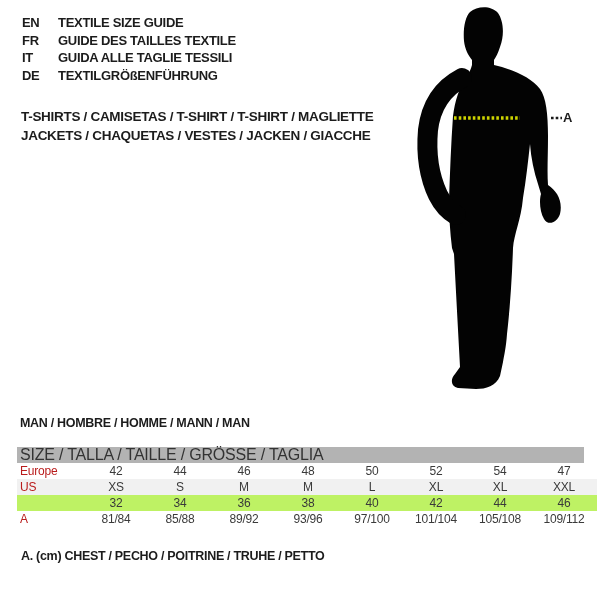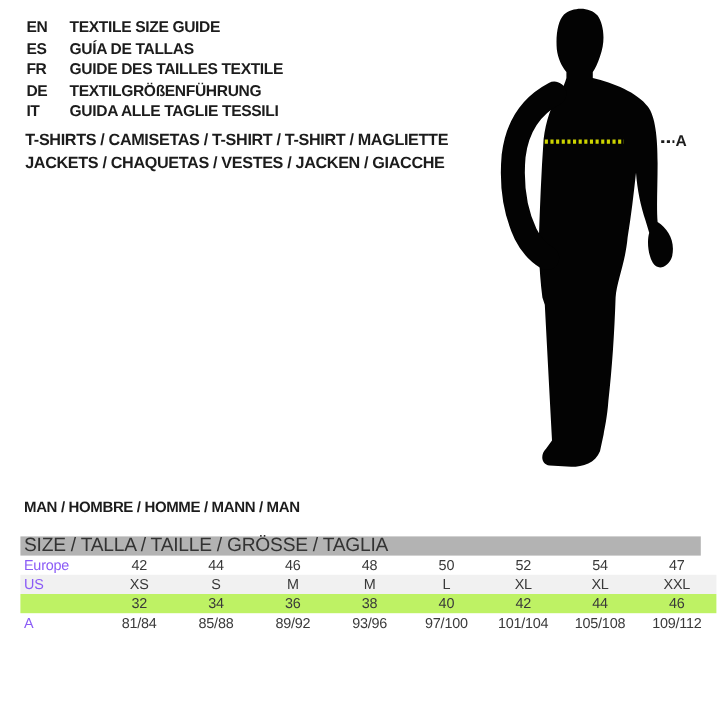--- a/index.html
+++ b/index.html
@@ -18,51 +18,47 @@
   .measure-label{position:absolute;left:563px;top:110px;font-size:13px;font-weight:600;letter-spacing:-0.2px;}
   
   .gender-line{position:absolute;left:20px;top:416px;font-weight:bold;font-size:12.5px;letter-spacing:-0.3px;}
   
   .size-table{position:absolute;left:17px;top:447px;width:580px;}
   .thead{width:564px;height:16px;background:#b3b3b3;display:flex;align-items:center;
          padding-left:3px;font-size:16px;color:#333;letter-spacing:-0.2px;}
   .trow{display:grid;grid-template-columns:67px repeat(8,64px);height:16px;align-items:center;
         font-size:12px;color:#3a3a3a;letter-spacing:-0.2px;}
   .trow .cell{text-align:center;}
-  .trow .rlabel{text-align:left;padding-left:3px;color:#8b5cf6;}
+  .trow .rlabel{text-align:left;padding-left:3px;color:#b91c1c;}
   .r-shade1{background:#f1f1f1;}
   .r-shade2{background:#bef264;}
   
   .footnote{position:absolute;left:21px;top:549px;font-weight:bold;font-size:12.5px;letter-spacing:-0.3px;}
 </style>
 </head>
 <body>
 
 <div class="canvas">
 
   <div class="lang-list">
     <div class="lang-row">
       <span class="lang-code">EN</span>
       <span>TEXTILE SIZE GUIDE</span>
     </div>
     <div class="lang-row">
-      <span class="lang-code">ES</span>
-      <span>GUÍA DE TALLAS</span>
-    </div>
-    <div class="lang-row">
       <span class="lang-code">FR</span>
       <span>GUIDE DES TAILLES TEXTILE</span>
     </div>
     <div class="lang-row">
+      <span class="lang-code">IT</span>
+      <span>GUIDA ALLE TAGLIE TESSILI</span>
+    </div>
+    <div class="lang-row">
       <span class="lang-code">DE</span>
       <span>TEXTILGRÖßENFÜHRUNG</span>
-    </div>
-    <div class="lang-row">
-      <span class="lang-code">IT</span>
-      <span>GUIDA ALLE TAGLIE TESSILI</span>
     </div>
   </div>
 
   <div class="categories">
     <div>T-SHIRTS / CAMISETAS / T-SHIRT / T-SHIRT / MAGLIETTE</div>
     <div>JACKETS / CHAQUETAS / VESTES / JACKEN / GIACCHE</div>
   </div>
 
   <svg class="figure-svg" viewBox="0 0 165 392" xmlns="http://www.w3.org/2000/svg" aria-hidden="true">
     <path fill="#030303" d="
@@ -150,14 +146,15 @@
       <span class="cell">85/88</span>
       <span class="cell">89/92</span>
       <span class="cell">93/96</span>
       <span class="cell">97/100</span>
       <span class="cell">101/104</span>
       <span class="cell">105/108</span>
       <span class="cell">109/112</span>
     </div>
   </div>
 
+  <div class="footnote">A. (cm) CHEST / PECHO / POITRINE / TRUHE / PETTO</div>
 
 </div>
 
 </body></html>

